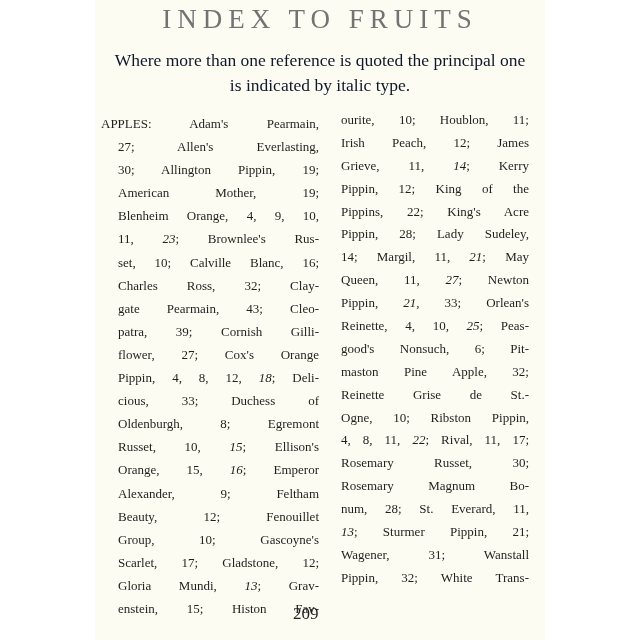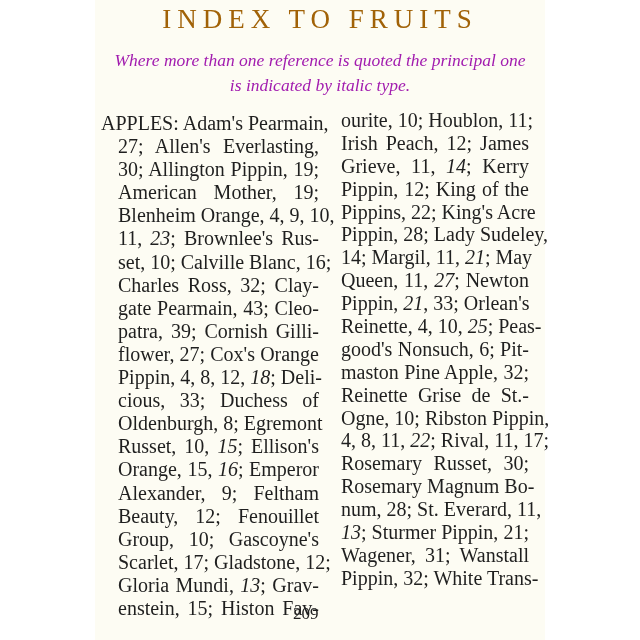--- a/index.html
+++ b/index.html
@@ -20,40 +20,39 @@
     }
     .title {
       position: absolute;
       left: 0;
       top: 4px;
       width: 640px;
       text-align: center;
       font-family: "Liberation Serif", "DejaVu Serif", serif;
       font-size: 27px;
       letter-spacing: 6px;
-      color: #a16207;
+      color: #737373;
       margin: 0;
       font-weight: normal;
     }
     .subtitle {
       position: absolute;
       left: 110px;
       top: 48px;
       width: 420px;
       text-align: center;
       font-family: "Liberation Serif", "DejaVu Serif", serif;
-      font-style: italic;
       font-size: 17.5px;
       line-height: 25px;
-      color: #a21caf;
+      color: #0f172a;
     }
     .col {
       position: absolute;
       font-family: "Liberation Serif", "DejaVu Serif", serif;
-      font-size: 20px;
+      font-size: 13px;
       color: #1f1f1f;
     }
     .col-left {
       left: 101px;
       top: 112px;
       width: 218px;
     }
     .col-right {
       left: 341px;
       top: 109px;

